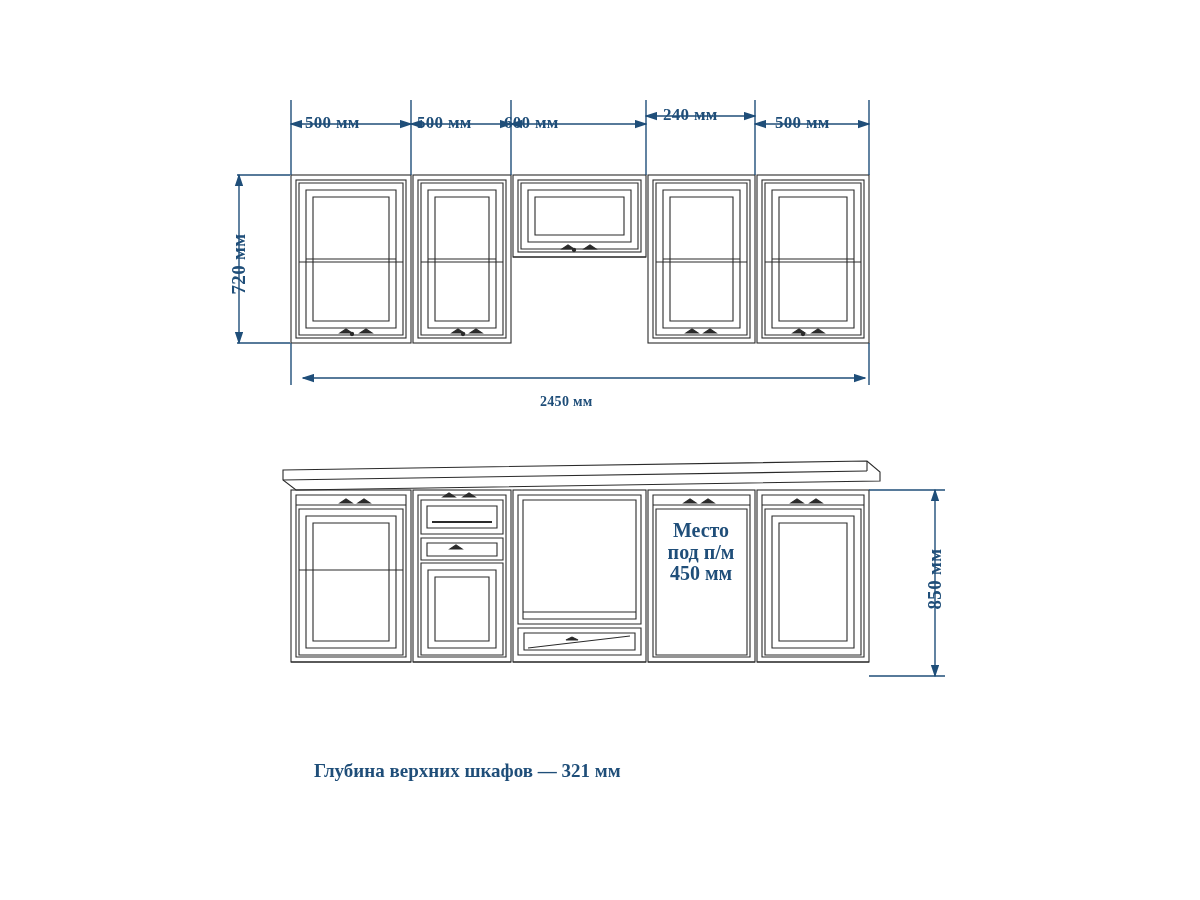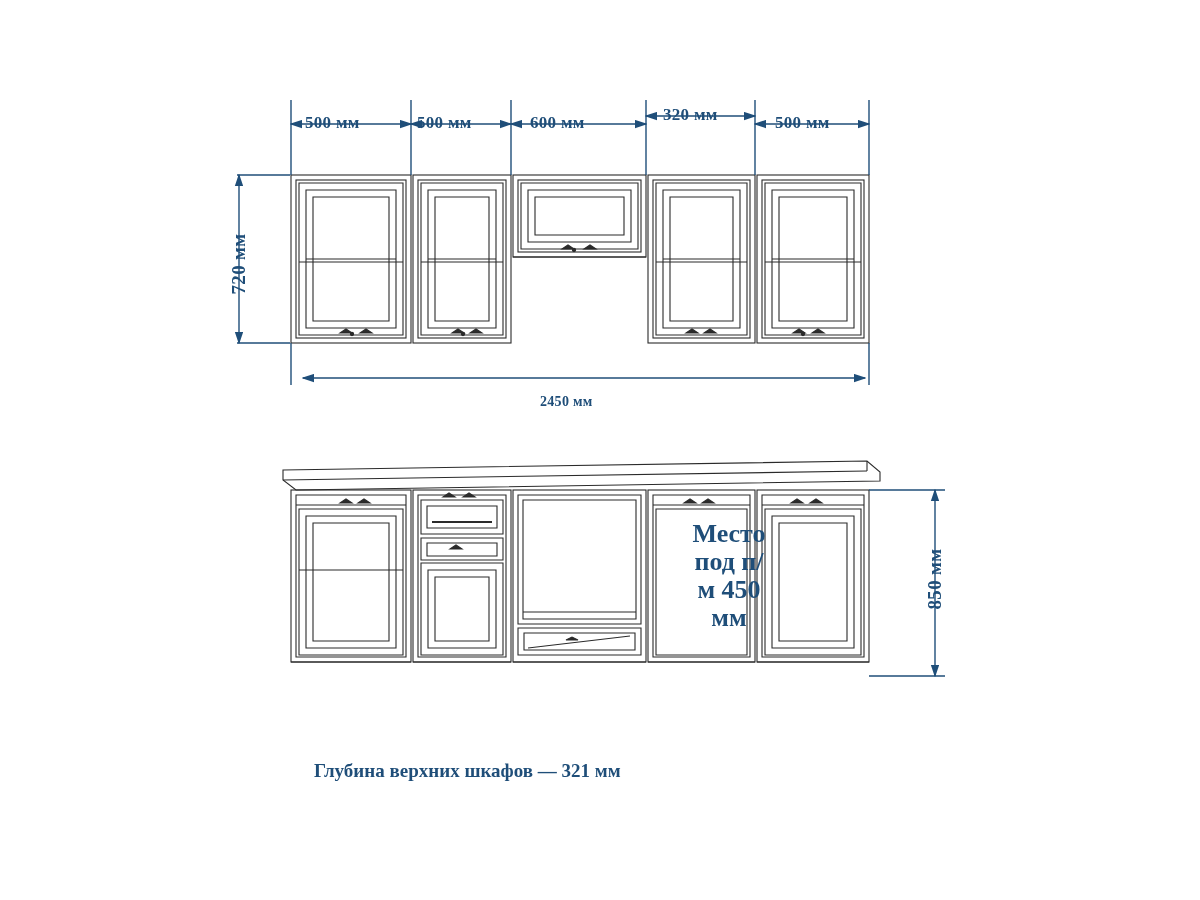--- a/index.html
+++ b/index.html
@@ -48,26 +48,25 @@
     color: #1f4e79;
     font-weight: bold;
     font-size: 19px;
     font-family: "Liberation Serif", serif;
     white-space: nowrap;
   }
   .place-label {
     position: absolute;
     color: #1f4e79;
     font-weight: bold;
-    font-size: 26px;
+    font-size: 20px;
     line-height: 1.08;
     text-align: center;
     width: 86px;
     font-family: "Liberation Serif", serif;
-    margin-left: 28px;
   }
 </style>
 </head>
 <body>
 
 <div class="canvas">
 
   <svg class="svg-layer" viewBox="0 0 1200 900" xmlns="http://www.w3.org/2000/svg">
     <defs>
       <marker id="arrow" markerWidth="9" markerHeight="9" refX="8" refY="3" orient="auto" markerUnits="strokeWidth">
@@ -220,22 +219,22 @@
 
     <g stroke="#1f4e79" stroke-width="1.4">
       <line x1="869" y1="490" x2="945" y2="490"></line>
       <line x1="869" y1="676" x2="945" y2="676"></line>
       <line x1="935" y1="490" x2="935" y2="676" marker-start="url(#arrowStart)" marker-end="url(#arrow)"></line>
     </g>
   </svg>
 
   <div class="dim-label dim-top" style="left:305px; top:113px;">500 мм</div>
   <div class="dim-label dim-top" style="left:417px; top:113px;">500 мм</div>
-  <div class="dim-label dim-top" style="left:530px; top:113px;">600 мм</div>
-  <div class="dim-label dim-top" style="left:663px; top:105px;">320 мм</div>
+  <div class="dim-label dim-top" style="left:504px; top:113px;">600 мм</div>
+  <div class="dim-label dim-top" style="left:663px; top:105px;">240 мм</div>
   <div class="dim-label dim-top" style="left:775px; top:113px;">500 мм</div>
 
   <div class="dim-label dim-vert rot" style="left:194px; top:253px; width:90px; text-align:center;">720 мм</div>
 
   <div class="dim-label dim-total" style="left:540px; top:394px;">2450 мм</div>
 
   <div class="dim-label dim-vert rot" style="left:890px; top:568px; width:90px; text-align:center;">850 мм</div>
 
   <div class="place-label" style="left:658px; top:520px;">Место под п/м 450 мм</div>
 

